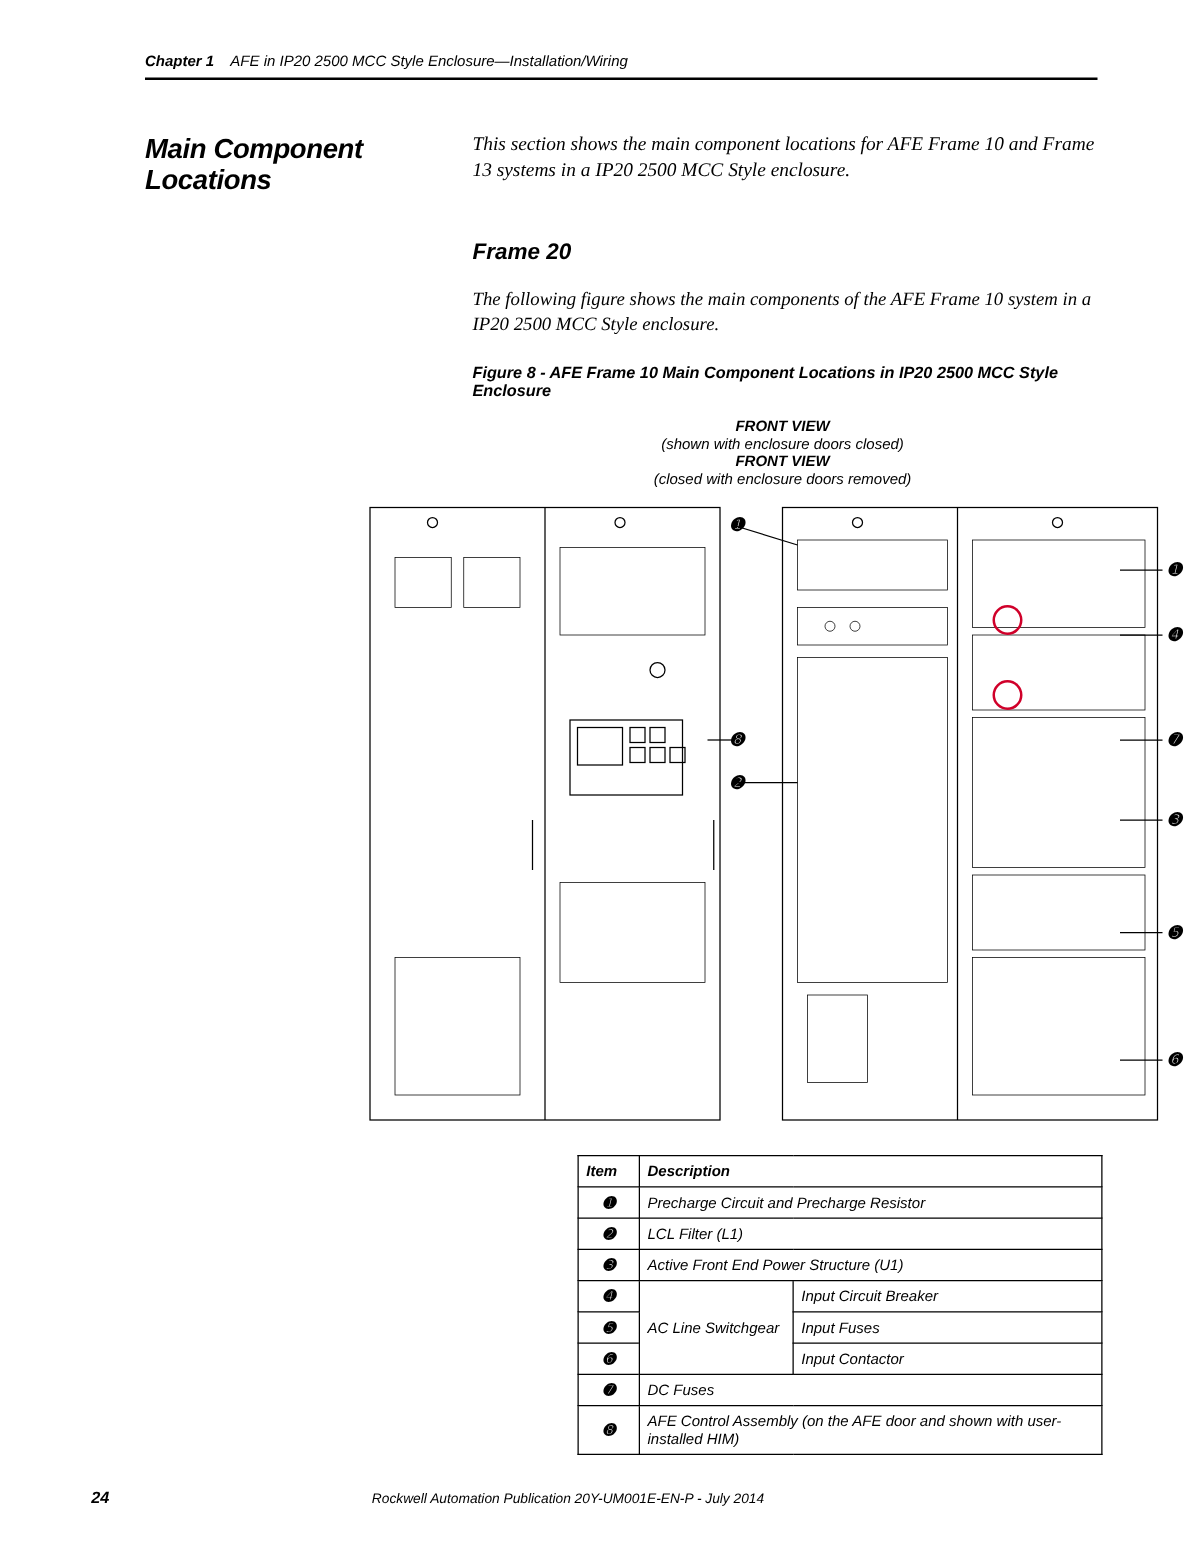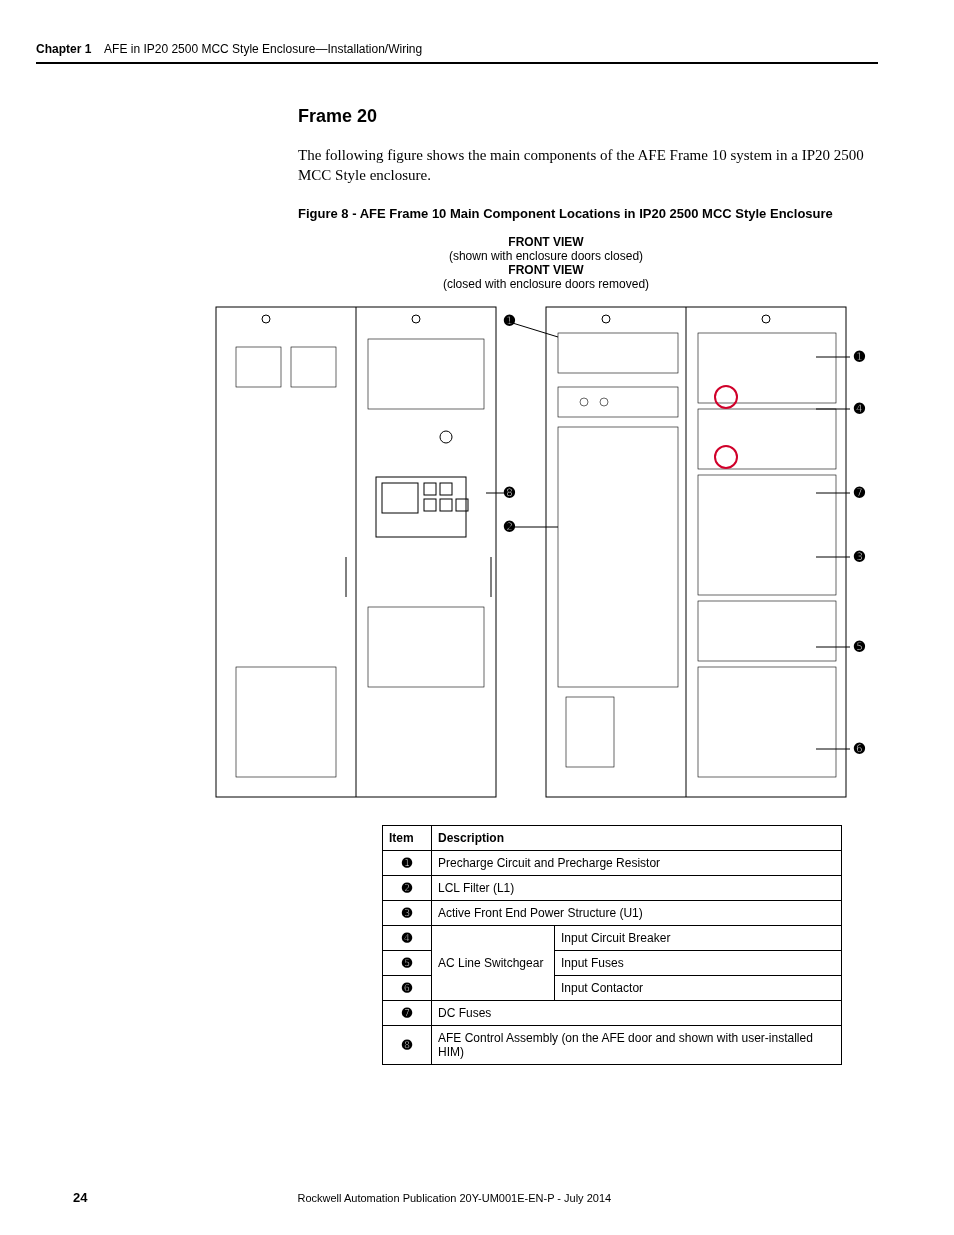--- a/index.html
+++ b/index.html
@@ -7,21 +7,22 @@
     padding: 0;
     font-family: Georgia, 'Times New Roman', serif;
     color: #000;
     background: #fff;
   }
   .page {
     width: 954px;
     height: 1235px;
     position: relative;
     box-sizing: border-box;
-    padding: 42px 76px 0 36px;
+    padding: 42px 76px 0 116px;
+    font-style: italic;
   }
   .running-head {
     font-family: Arial, Helvetica, sans-serif;
     font-size: 12px;
     margin-bottom: 6px;
   }
   .running-head .chap {
     font-weight: bold;
   }
   .rule {
@@ -96,21 +97,21 @@
   }
   .diagram svg { display:block; }
   .callout {
     position: absolute;
     font-family: Arial, Helvetica, sans-serif;
     font-size: 13px;
     font-weight: bold;
   }
   .table-wrap {
     margin-left: 346px;
-    width: 460px;
+    width: 420px;
   }
   table.comp {
     border-collapse: collapse;
     width: 100%;
     font-family: Arial, Helvetica, sans-serif;
     font-size: 12px;
   }
   table.comp th, table.comp td {
     border: 1px solid #000;
     padding: 5px 6px;
@@ -147,20 +148,24 @@
 
 <div class="page">
 
   <div class="running-head">
     <span class="chap">Chapter 1</span>
     &nbsp;&nbsp;
     <span>AFE in IP20 2500 MCC Style Enclosure—Installation/Wiring</span>
   </div>
   <div class="rule"></div>
 
+  <div class="two-col">
+    <div class="side-head">Main Component Locations</div>
+    <div class="body-col">This section shows the main component locations for AFE Frame 10 and Frame 13 systems in a IP20 2500 MCC Style enclosure.</div>
+  </div>
 
   <div class="content-indent">
     <h3 class="sub">Frame 20</h3>
     <div class="para">The following figure shows the main components of the AFE Frame 10 system in a IP20 2500 MCC Style enclosure.</div>
     <div class="fig-caption">Figure 8 - AFE Frame 10 Main Component Locations in IP20 2500 MCC Style Enclosure</div>
   </div>
 
   <div class="figure-wrap">
     <div class="view-labels">
       <div class="col">

